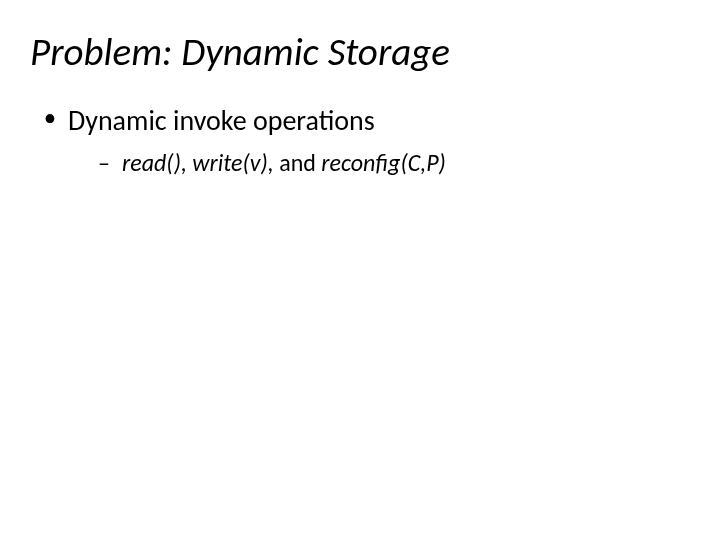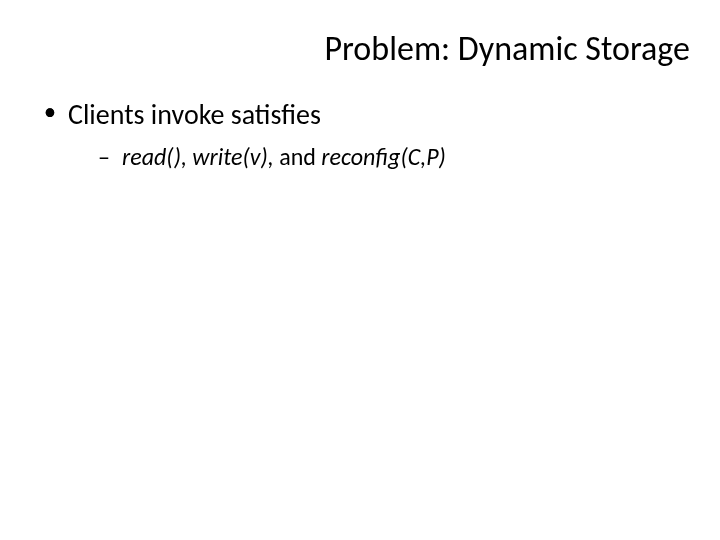--- a/index.html
+++ b/index.html
@@ -11,25 +11,26 @@
     font-family: Calibri, "Segoe UI", Arial, sans-serif;
     color: #000;
   }
   .slide {
     box-sizing: border-box;
     width: 720px;
     height: 540px;
     padding: 20px 30px 20px 30px;
   }
   .title {
-    text-align: right;
-    font-size: 34px;
+    text-align: left;
+    font-size: 39px;
     font-weight: 400;
     margin: 8px 0 28px 0;
     letter-spacing: 0px;
+    font-style: italic;
   }
   ul.level1 {
     list-style: none;
     padding: 0;
     margin: 0 0 0 10px;
     font-size: 28px;
     line-height: 1.25;
   }
   ul.level1 > li {
     position: relative;
@@ -88,21 +89,21 @@
 
   <div class="title">Problem: Dynamic Storage</div>
 
   <ul class="level1">
 
 
     <li>
     </li>
 
     <li>
-      <span>Clients invoke satisfies</span>
+      <span>Dynamic invoke operations</span>
       <ul class="level2dash">
         <li>
           <span class="ital"> read(), write(v), </span><span>and </span><span class="ital">reconfig(C,P)</span>
         </li>
       </ul>
     </li>
 
   </ul>
 
 </div>

